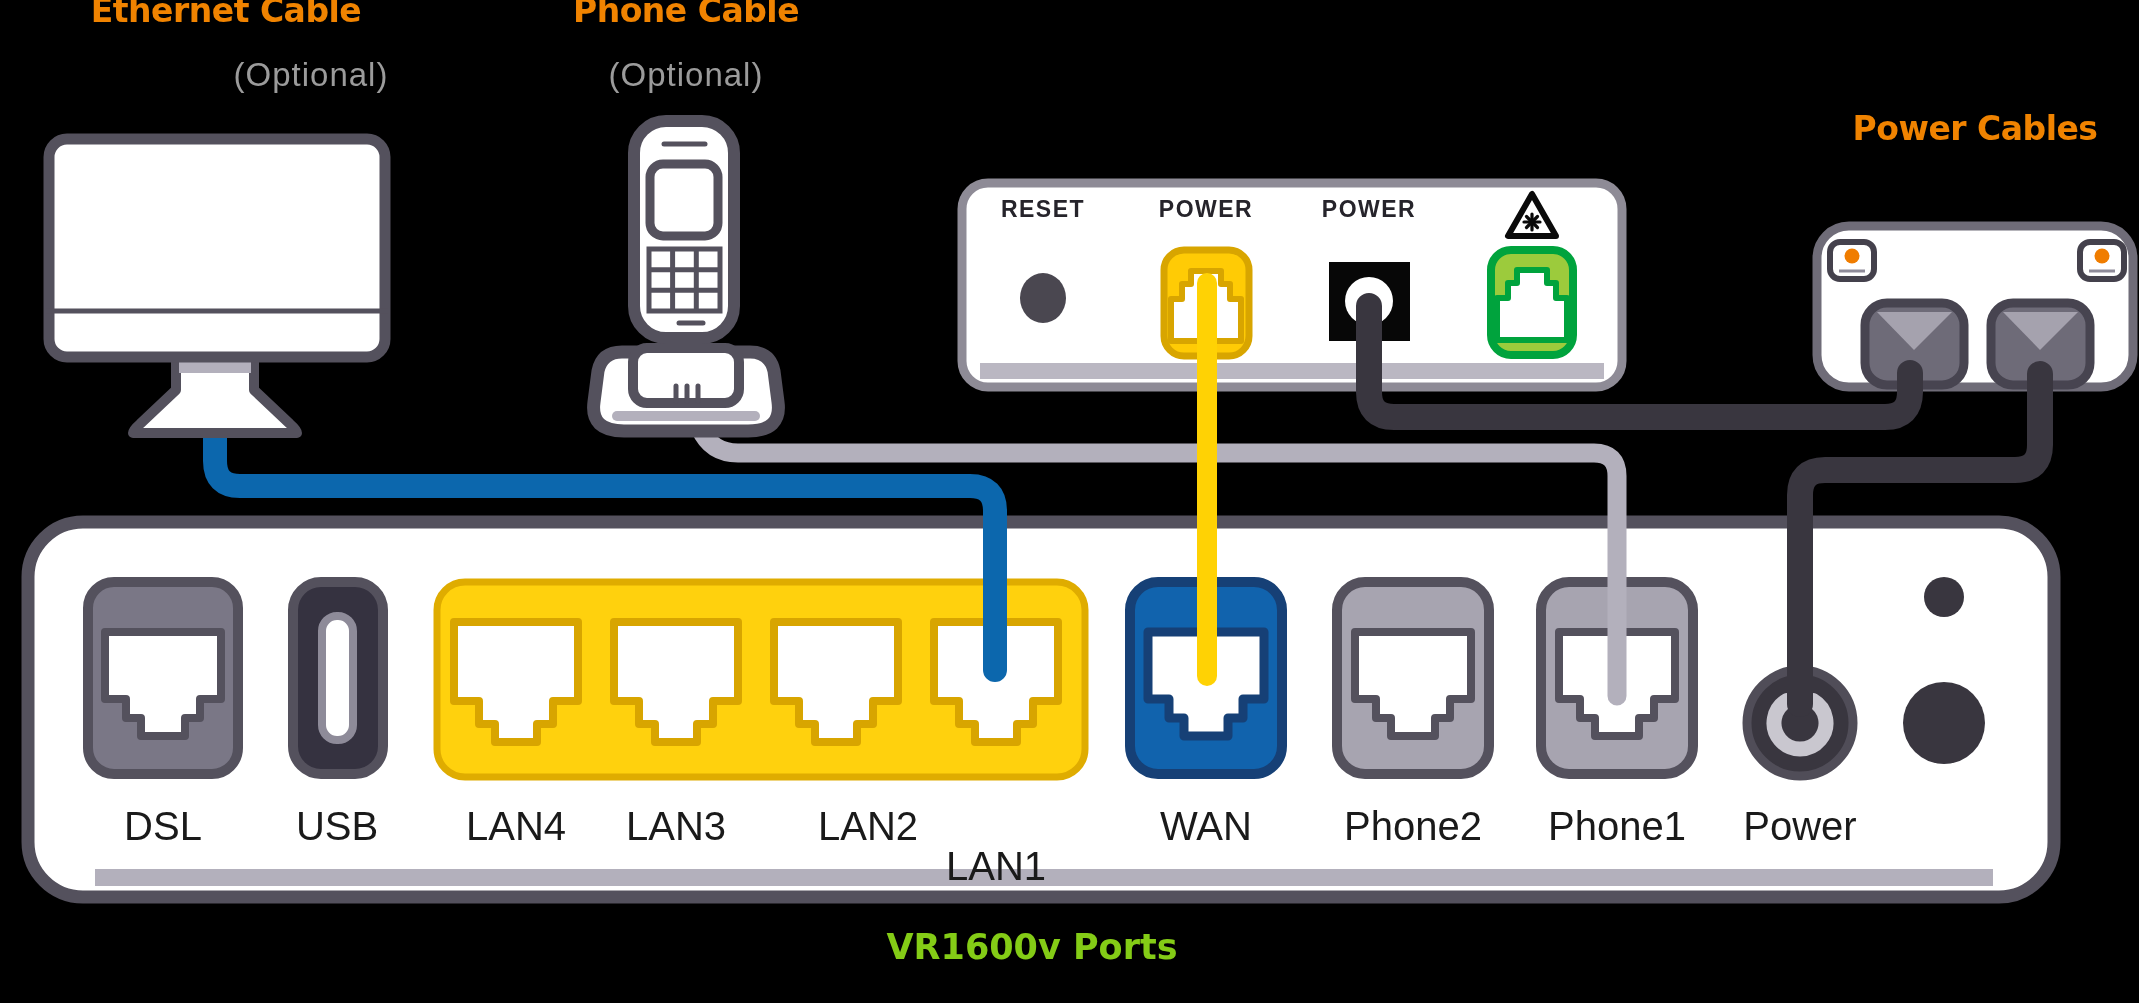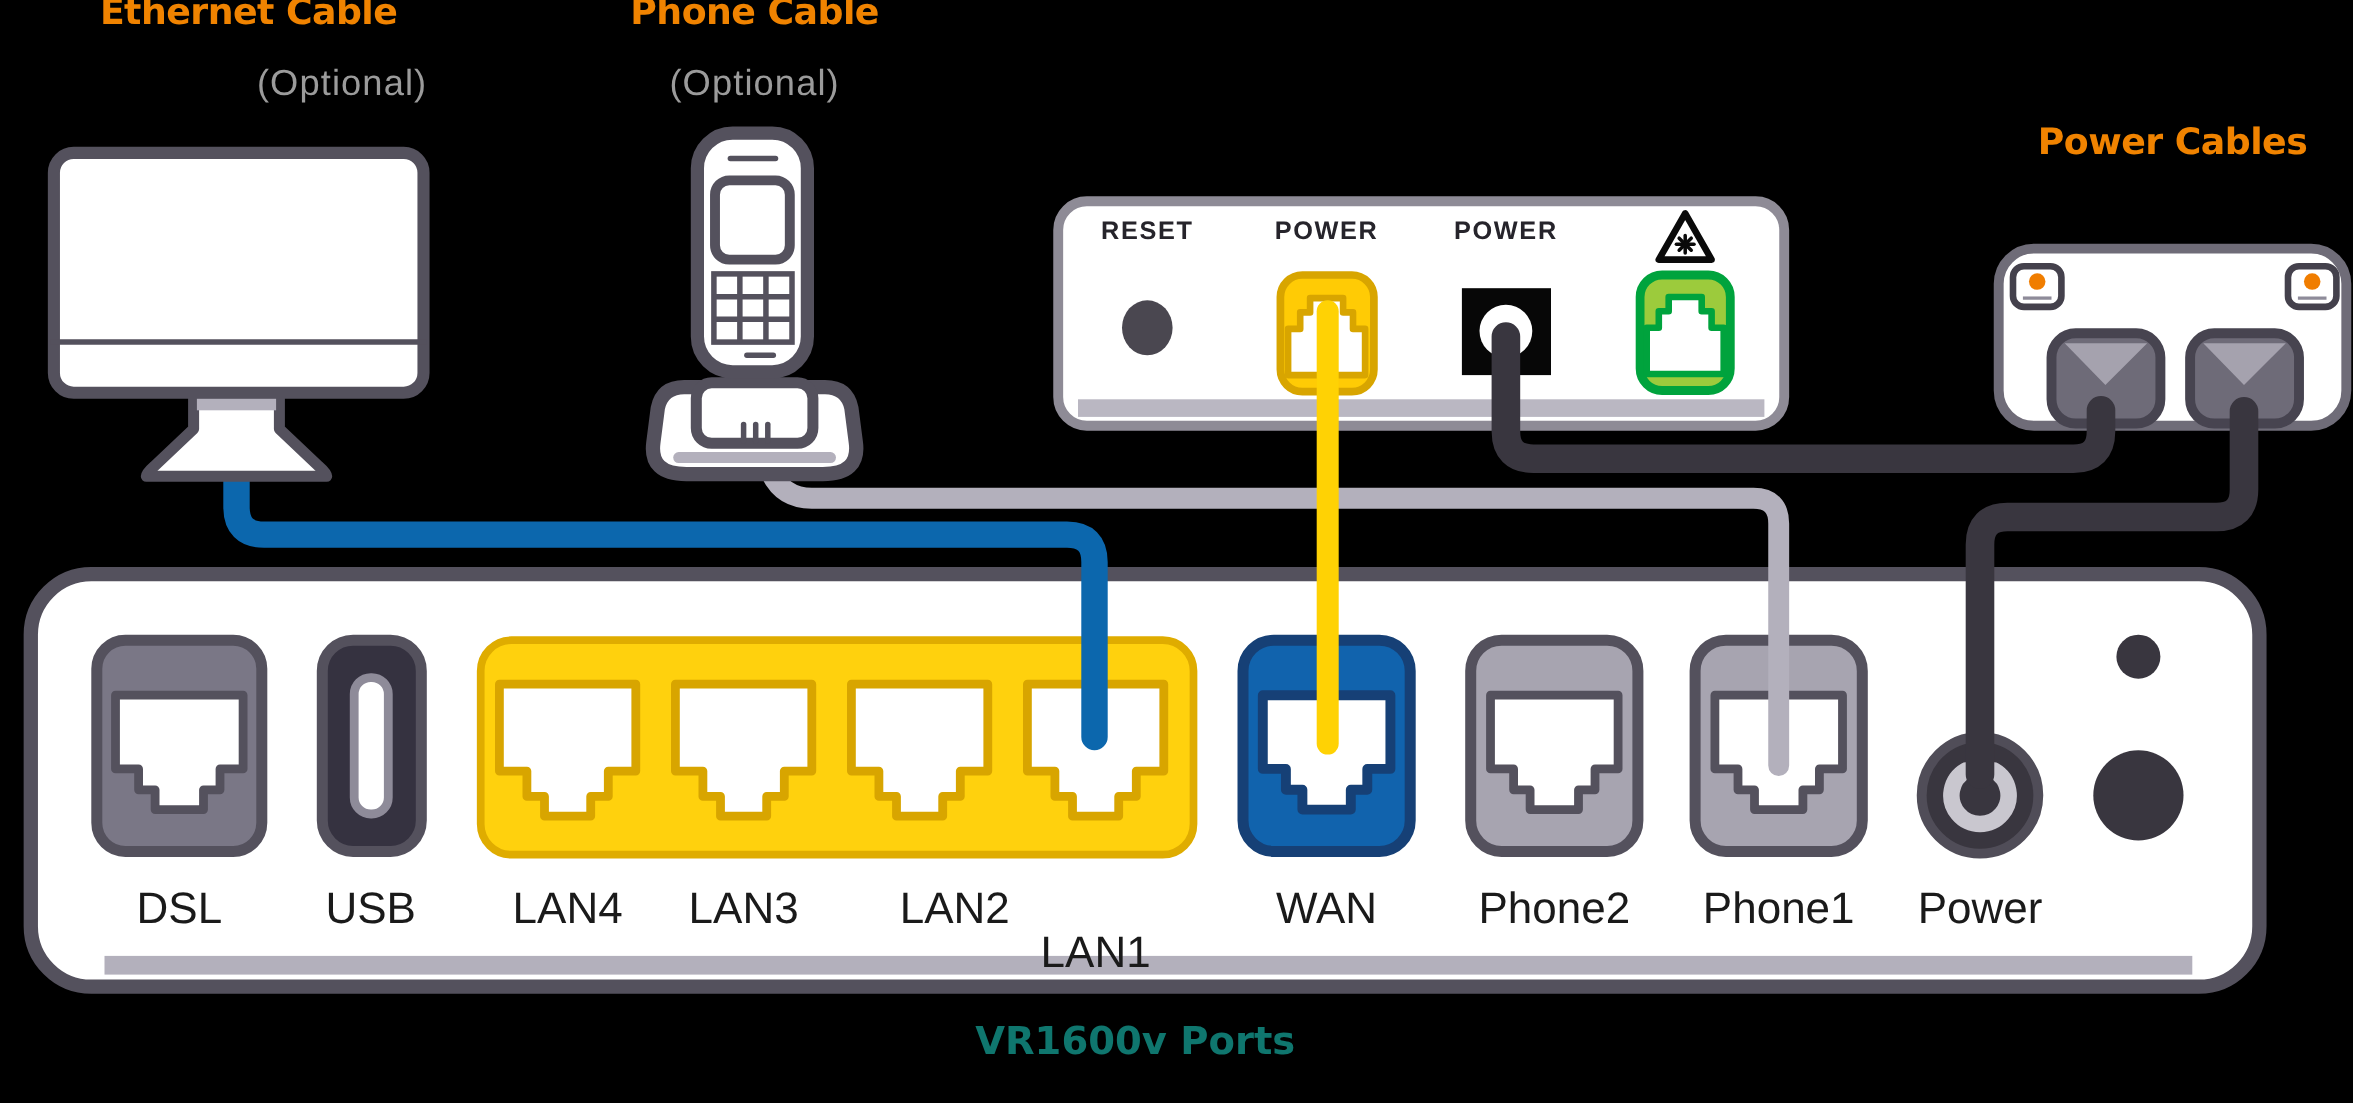--- a/index.html
+++ b/index.html
@@ -4,21 +4,21 @@
 <style>
   html,body{margin:0;padding:0;background:#000;}
   #canvas{position:relative;width:2139px;height:996px;background:#000;overflow:hidden;
           font-family:"Liberation Sans",sans-serif;}
   #art{position:absolute;left:0;top:0;}
   .lbl{position:absolute;transform:translateX(-50%);white-space:nowrap;line-height:1;}
   .title{font-family:"DejaVu Sans",sans-serif;font-weight:bold;font-size:33px;color:#F08300;letter-spacing:-0.5px;}
   .optional{font-size:33px;color:#9B9B9B;font-weight:400;letter-spacing:1px;}
   .portlbl{font-weight:normal;font-size:40px;color:#1A1A1A;}
   .nbnlbl{font-weight:bold;font-size:23px;color:#26242B;letter-spacing:1.5px;}
-  .caption{font-family:"DejaVu Sans",sans-serif;font-weight:bold;font-size:35px;color:#0f766e;}
+  .caption{font-family:"DejaVu Sans",sans-serif;font-weight:bold;font-size:35px;color:#84cc16;}
 </style>
 </head>
 <body>
 
 <div id="canvas">
 
   <svg id="art" width="2139" height="1003" viewBox="0 0 2139 1003">
 
     <g>
       <rect x="28" y="522" width="2026" height="375" rx="55" fill="#FFFFFF" stroke="#54515D" stroke-width="13"></rect>

